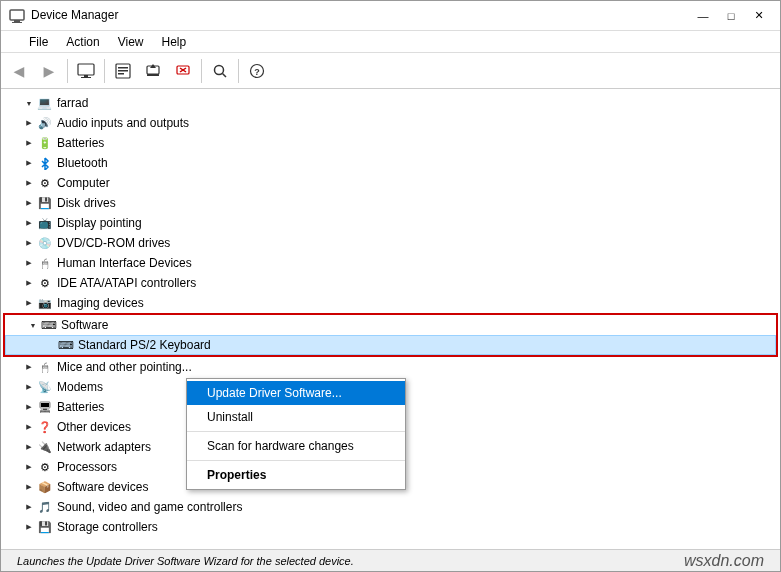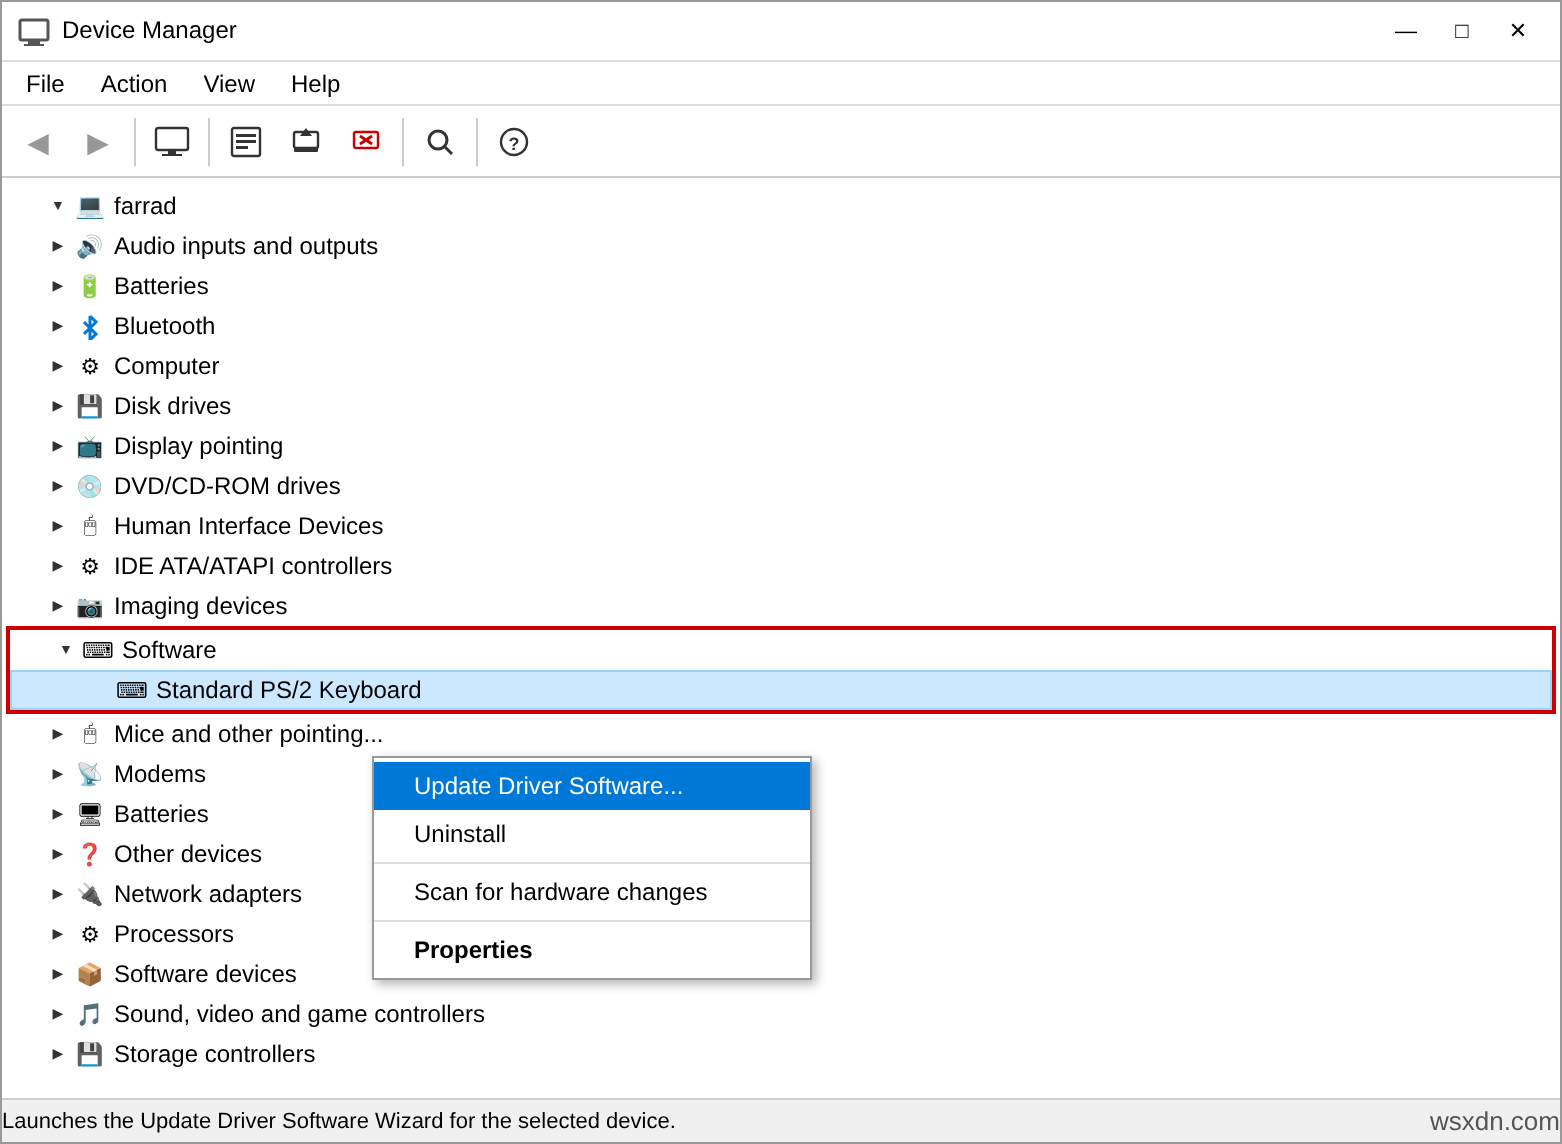--- a/index.html
+++ b/index.html
@@ -9,21 +9,21 @@
 
     
     .title-bar { background: #fff; height: 30px; display: flex; align-items: center; padding: 0 8px; border-bottom: 1px solid #ddd; justify-content: space-between; }
     .title-bar-left { display: flex; align-items: flex-start; gap: 6px; }
     .title-bar-icon { width: 16px; height: 16px; display: flex; align-items: center; justify-content: center; }
     .title-bar-title { font-size: 12px; }
     .title-bar-controls { display: flex; gap: 2px; }
     .title-bar-btn { width: 26px; height: 20px; background: none; border: none; cursor: pointer; font-size: 11px; display: flex; align-items: center; justify-content: center; }
 
     
-    .menu-bar { height: 22px; display: flex; align-items: center; padding: 0 4px; border-bottom: 1px solid #ddd; gap: 2px; }
+    .menu-bar { height: 22px; display: flex; align-items: center; padding: 0 20px; border-bottom: 1px solid #ddd; gap: 2px; }
     .menu-item { padding: 2px 8px; cursor: pointer; font-size: 12px; }
 
     
     .toolbar { height: 36px; display: flex; align-items: center; padding: 0 4px; border-bottom: 1px solid #ccc; gap: 2px; }
     .toolbar-btn { width: 28px; height: 28px; background: none; border: 1px solid transparent; cursor: pointer; display: flex; align-items: center; justify-content: center; font-size: 14px; }
     .toolbar-sep { width: 1px; height: 24px; background: #ccc; margin: 0 2px; }
     .toolbar-btn.disabled { opacity: 0.4; cursor: default; }
 
     
     .main-content { display: flex; flex: 1; overflow: hidden; position: relative; }
@@ -50,23 +50,23 @@
     .keyboards-group { border: 2px solid #c00; margin: 0 2px; }
 
     
     .context-menu { position: absolute; background: #fff; border: 1px solid #999; box-shadow: 2px 2px 5px rgba(0,0,0,0.3); z-index: 100; width: 220px; padding: 2px 0; }
     .context-menu-item { padding: 5px 20px; cursor: pointer; font-size: 12px; }
     .context-menu-item.active { background: #0078d7; color: #fff; }
     .context-menu-item.bold { font-weight: bold; }
     .context-menu-sep { height: 1px; background: #ddd; margin: 2px 0; }
 
     
-    .status-bar { height: 22px; background: #f0f0f0; border-top: 1px solid #ccc; display: flex; align-items: center; padding: 0 0; justify-content: space-between; }
+    .status-bar { height: 22px; background: #f0f0f0; border-top: 1px solid #ccc; display: flex; align-items: center; padding: 0 16px; justify-content: space-between; font-style: italic; }
     .status-text { font-size: 11px; }
-    .status-site { font-size: 13px; color: #555; }
+    .status-site { font-size: 16px; color: #555; }
     .icon-audio::before { content: '🔊'; font-size: 11px; }
     .icon-battery::before { content: '🔋'; font-size: 11px; }
     .icon-generic::before { content: '⚙'; font-size: 11px; }
     .icon-disk::before { content: '💾'; font-size: 11px; }
     .icon-display::before { content: '📺'; font-size: 11px; }
     .icon-dvd::before { content: '💿'; font-size: 11px; }
     .icon-hid::before { content: '🖱'; font-size: 11px; }
     .icon-ide::before { content: '⚙'; font-size: 11px; }
     .icon-imaging::before { content: '📷'; font-size: 11px; }
     .icon-keyboard::before { content: '⌨'; font-size: 11px; }

